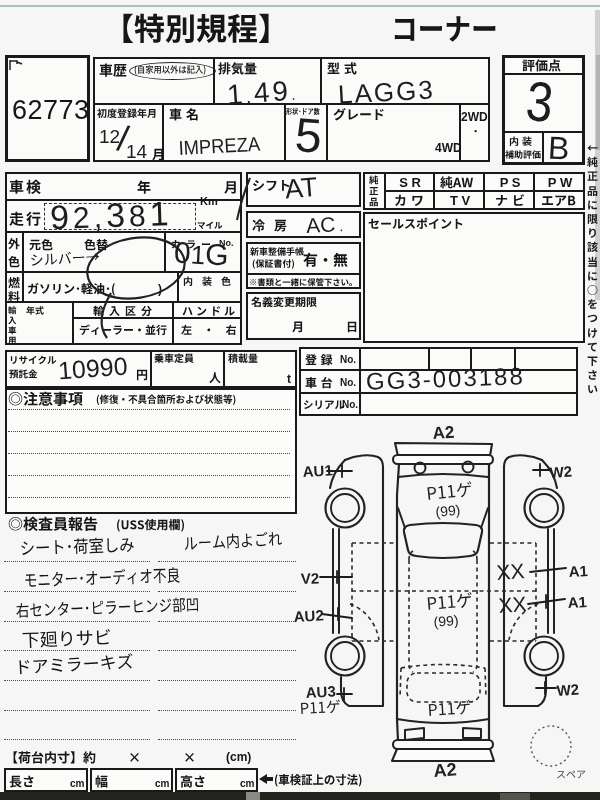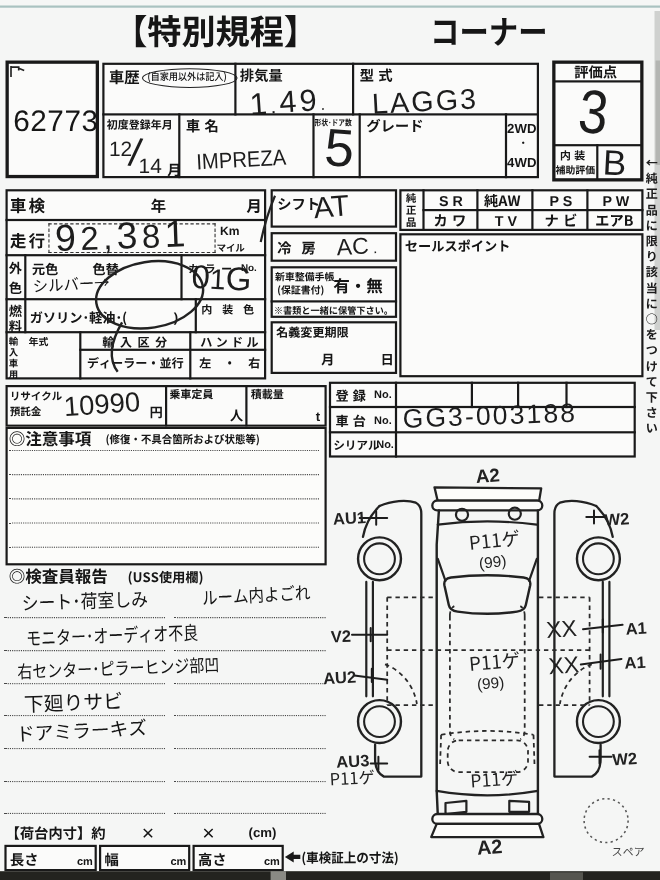--- a/index.html
+++ b/index.html
@@ -144,21 +144,21 @@
       <g transform="translate(0,14.3)" fill="#161616">
         <path transform="matrix(0.0130,0.0000,0.0000,-0.0130,0.00,0.00)" d="M897 864 818 832C846 794 878 736 899 694L978 728C960 763 923 827 897 864ZM543 757 396 805C387 771 366 725 351 701C302 615 214 485 39 379L151 295C250 362 337 450 404 537H685C669 463 611 342 543 265C455 165 344 78 140 17L258 -89C446 -14 566 77 661 194C752 305 809 438 836 527C844 552 858 580 869 599L784 651L858 682C840 719 804 783 779 819L700 787C725 751 753 698 773 658L766 662C744 655 710 650 679 650H479L482 655C493 677 519 722 543 757Z"></path>
         <path transform="matrix(0.0130,0.0000,0.0000,-0.0130,13.00,0.00)" d="M195 40 290 -42C313 -27 335 -20 349 -15C585 62 792 181 929 345L858 458C730 302 507 174 344 127C344 203 344 536 344 647C344 686 348 722 354 761H197C203 732 208 685 208 647C208 536 208 180 208 105C208 82 207 65 195 40Z"></path>
         <path transform="matrix(0.0130,0.0000,0.0000,-0.0130,26.00,0.00)" d="M92 463V306C129 308 196 311 253 311C370 311 700 311 790 311C832 311 883 307 907 306V463C881 461 837 457 790 457C700 457 371 457 253 457C201 457 128 460 92 463Z"></path>
         <path transform="matrix(0.0130,0.0000,0.0000,-0.0130,39.00,0.00)" d="M682 744 598 709C635 657 657 617 686 554L773 593C750 638 710 702 682 744ZM813 799 730 760C767 710 791 673 823 610L907 651C884 696 842 759 813 799ZM283 81C283 42 279 -19 273 -58H430C425 -17 420 53 420 81V364C528 328 678 270 782 215L838 354C746 399 553 470 420 510V656C420 698 425 742 429 777H273C280 741 283 692 283 656C283 572 283 158 283 81Z"></path>
       </g>
     </svg>
 
 <div class="lab" style="left:461px;top:111px;font-size:12px;">2WD</div>
 <div class="lab" style="left:470px;top:126px;font-size:11px;">・</div>
-<div class="lab" style="left:461px;top:142px;font-size:12px;text-align:right;">4WD</div>
+<div class="lab" style="left:435px;top:142px;font-size:12px;text-align:right;">4WD</div>
 
 <div class="cell" style="left:502px;top:55px;width:83px;height:110px;border-width:3px;"></div>
 <svg class="abs" style="left:522px;top:55.7px;" width="42" height="18">
       <g transform="translate(0,14.3)" fill="#161616">
         <path transform="matrix(0.0130,0.0000,0.0000,-0.0130,0.00,0.00)" d="M833 656C823 583 800 482 778 417L870 394C894 455 921 548 946 632ZM452 626C472 553 489 456 492 392L593 416C589 479 570 573 547 647ZM78 543V452H388V543ZM82 818V728H386V818ZM78 406V316H388V406ZM30 684V589H423V684ZM407 366V253H629V-89H747V253H970V366H747V688H952V800H442V688H629V366ZM75 268V-76H177V-37H386V268ZM177 173H283V58H177Z"></path>
         <path transform="matrix(0.0130,0.0000,0.0000,-0.0130,13.00,0.00)" d="M326 519V-68H436V-11H834V-62H950V519H780V644H955V752H316V644H488V519ZM601 644H667V519H601ZM436 92V414H499V92ZM834 92H768V414H834ZM600 414H667V92H600ZM230 847C181 709 99 570 12 483C31 454 63 390 74 362C94 384 114 408 134 434V-89H247V612C282 677 313 746 338 813Z"></path>
         <path transform="matrix(0.0130,0.0000,0.0000,-0.0130,26.00,0.00)" d="M268 444H727V315H268ZM319 128C332 59 340 -30 340 -83L461 -68C460 -15 448 72 433 139ZM525 127C554 62 584 -25 594 -78L711 -48C699 5 665 89 635 152ZM729 133C776 66 831 -25 852 -83L968 -38C943 21 885 108 836 172ZM155 164C126 91 78 11 29 -32L140 -86C192 -32 241 55 270 135ZM153 555V204H850V555H556V649H916V761H556V850H434V555Z"></path>
       </g>
     </svg>
 <div class="ln" style="left:504px;top:73px;width:79px;height:2px;"></div>
@@ -209,21 +209,21 @@
 
 <svg class="abs" style="left:9px;top:207.5px;" width="37" height="20">
       <g transform="translate(0,16.5)" fill="#161616">
         <path transform="matrix(0.0150,0.0000,0.0000,-0.0150,0.00,0.00)" d="M195 386C180 245 134 75 21 -13C48 -30 91 -67 111 -90C171 -41 215 30 248 109C354 -43 512 -77 712 -77H931C937 -43 956 12 973 39C915 38 764 37 719 38C663 38 608 41 558 50V199H879V306H558V428H946V539H558V637H867V747H558V849H435V747H144V637H435V539H55V428H435V88C375 118 326 166 291 238C303 283 312 328 319 372Z"></path>
         <path transform="matrix(0.0150,0.0000,0.0000,-0.0150,17.00,0.00)" d="M447 793V678H935V793ZM254 850C206 780 109 689 26 636C47 612 78 564 93 537C189 604 297 707 370 802ZM404 515V401H700V52C700 37 694 33 676 33C658 32 591 32 534 35C550 0 566 -52 571 -87C660 -87 724 -85 767 -67C811 -49 823 -15 823 49V401H961V515ZM292 632C227 518 117 402 15 331C39 306 80 252 97 227C124 249 151 274 179 301V-91H299V435C339 485 376 537 406 588Z"></path>
       </g>
     </svg>
 <div class="abs" style="left:44px;top:203px;width:150px;height:25px;border:1.5px dashed #333;"></div>
 
 <div class="hand" style="left:50px;top:198px;font-size:34px;letter-spacing:4px;transform:rotate(-2deg);">9<span style="font-size:30px;">2,</span>3<span style="font-size:30px;">8</span>1</div>
-<div class="lab" style="left:200px;top:206px;font-size:11px;">Km</div>
+<div class="lab" style="left:200px;top:196px;font-size:11px;">Km</div>
 <svg class="abs" style="left:197px;top:218.7px;" width="27" height="11">
       <g transform="translate(0,9.4)" fill="#161616">
         <path transform="matrix(0.0085,0.0000,0.0000,-0.0085,0.00,0.00)" d="M425 151C490 84 574 -9 616 -65L733 28C694 75 635 140 578 197C719 311 847 471 919 588C927 601 939 614 953 630L853 712C832 705 798 701 760 701C652 701 268 701 205 701C171 701 116 706 90 710V570C111 572 165 577 205 577C281 577 646 577 734 577C687 495 593 379 480 289C417 344 351 398 311 428L205 343C265 300 367 210 425 151Z"></path>
         <path transform="matrix(0.0085,0.0000,0.0000,-0.0085,8.50,0.00)" d="M62 389 125 263C248 299 375 353 478 407V87C478 43 474 -20 471 -44H629C622 -19 620 43 620 87V491C717 555 813 633 889 708L781 811C716 732 602 632 499 568C388 500 241 435 62 389Z"></path>
         <path transform="matrix(0.0085,0.0000,0.0000,-0.0085,17.00,0.00)" d="M503 22 586 -47C596 -39 608 -29 630 -17C742 40 886 148 969 256L892 366C825 269 726 190 645 155C645 216 645 598 645 678C645 723 651 762 652 765H503C504 762 511 724 511 679C511 598 511 149 511 96C511 69 507 41 503 22ZM40 37 162 -44C247 32 310 130 340 243C367 344 370 554 370 673C370 714 376 759 377 764H230C236 739 239 712 239 672C239 551 238 362 210 276C182 191 128 99 40 37Z"></path>
       </g>
     </svg>
 
 <div class="ln" style="left:22px;top:231px;width:2px;height:72px;"></div>
 <svg class="abs" style="left:8px;top:234.8px;" width="14" height="16">

